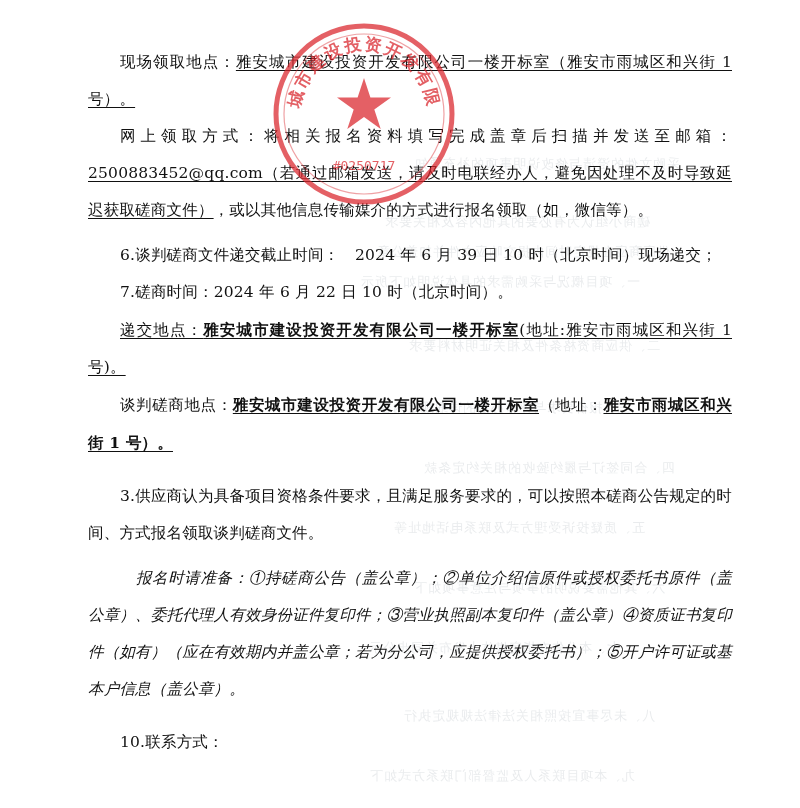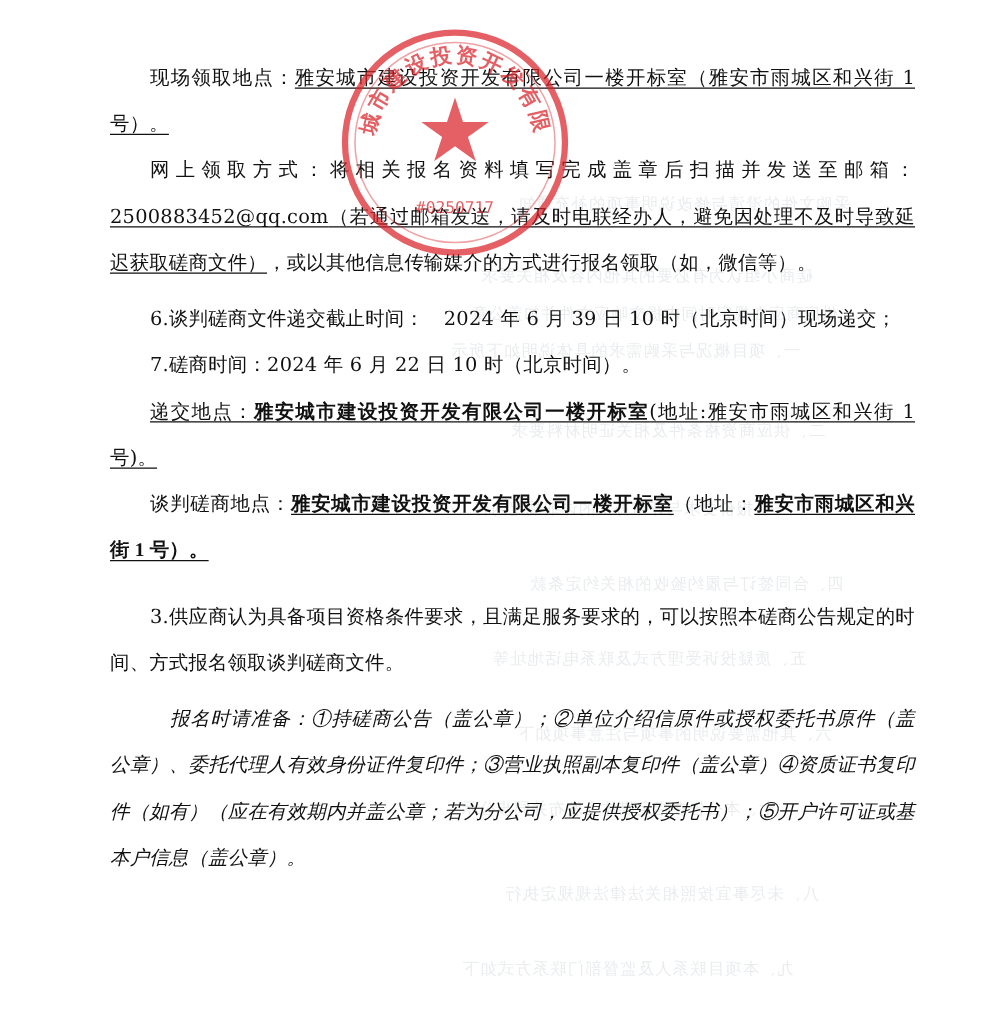--- a/index.html
+++ b/index.html
@@ -45,21 +45,21 @@
   p.para {
     margin: 0 0 0 0;
     font-size: 15.5px;
     line-height: 37px;
     text-align: justify;
     text-justify: inter-ideograph;
     letter-spacing: 0.2px;
   }
   .indent { text-indent: 32px; }
   .u { text-decoration: underline; text-underline-offset: 3px; }
-  .bold { font-weight: 700; font-family: Liberation Serif, serif; }
+  .bold { font-weight: 700; }
   .gap { height: 16px; }
   .gap-sm { height: 8px; }
 
   
   .seal {
     position: absolute;
     left: 268px;
     top: 18px;
     width: 192px;
     height: 192px;
@@ -138,18 +138,21 @@
   </p>
 
   <div class="gap-sm"></div>
 
   <p class="para indent" style="text-indent:48px;font-style:italic;">
     <span>报名时请准备：①持磋商公告（盖公章）；②单位介绍信原件或授权委托书原件（盖公章）、委托代理人有效身份证件复印件；③营业执照副本复印件（盖公章）④资质证书复印件（如有）（应在有效期内并盖公章；若为分公司，应提供授权委托书）；⑤开户许可证或基本户信息（盖公章）。</span>
   </p>
 
   <div class="gap"></div>
 
+  <p class="para indent">
+    <span>10.联系方式：</span>
+  </p>
 
   <p class="para" style="text-indent:0; margin-left:0;">
     
   </p>
 
 </div>
 
 </body></html>

